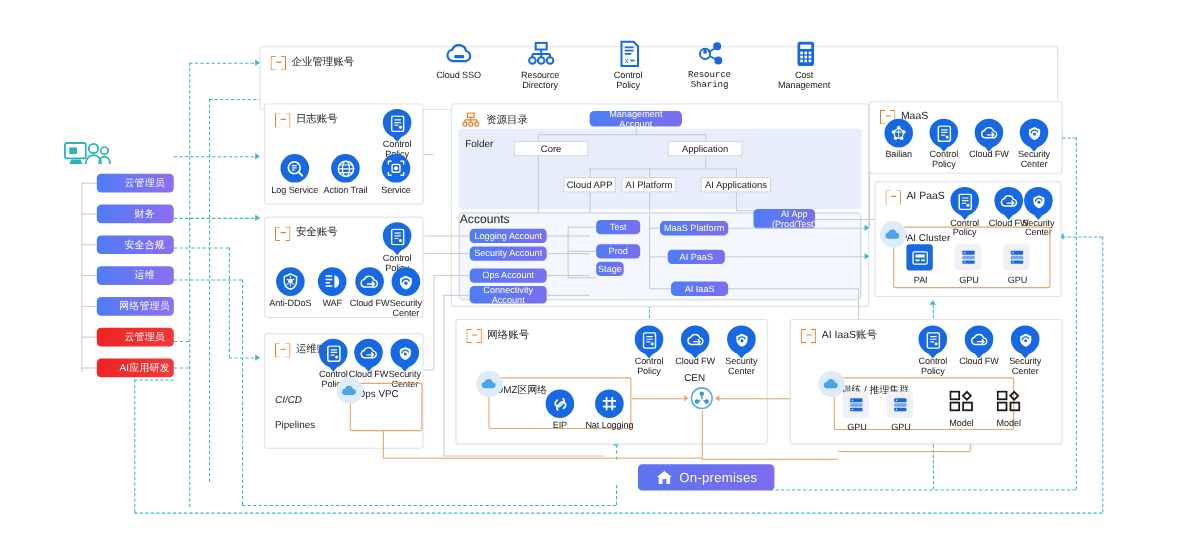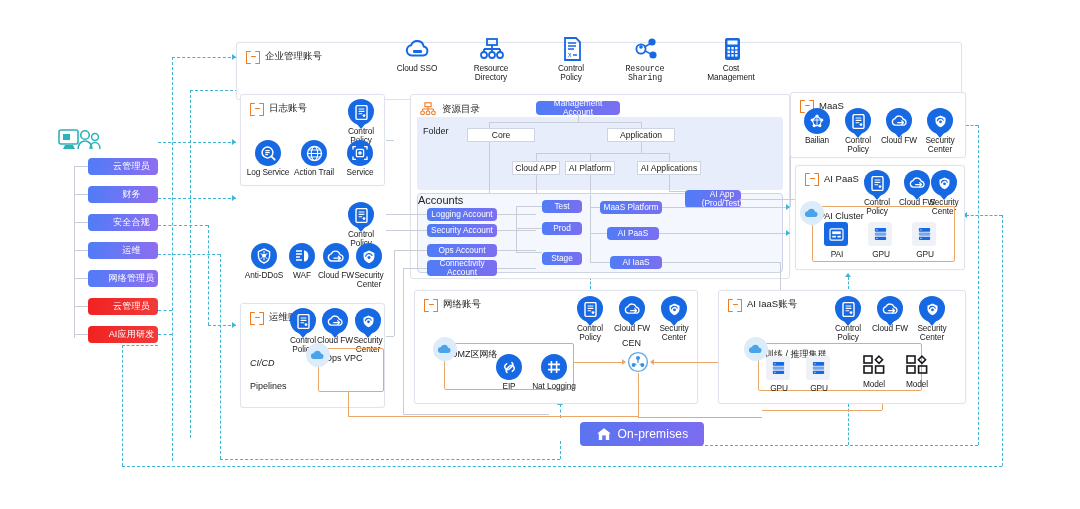--- a/index.html
+++ b/index.html
@@ -353,20 +353,28 @@
           <svg width="16" height="16" viewBox="0 0 16 16">
             <path d="M1 4.6V1.6h3M12 1.6h3v3M15 11.4v3h-3M4 14.4H1v-3" fill="none" stroke="#fff" stroke-width="1.4"></path>
             <rect x="4.4" y="4.4" width="7.2" height="7.2" rx="1.2" fill="none" stroke="#fff" stroke-width="1.3"></rect>
             <circle cx="8" cy="8" r="1.8" fill="#fff"></circle>
           </svg>
         </div>
     </div>
     <div class="cap">Service</div>
   </div>
 
+  <div class="panel" style="left:240px; top:197px; width:145px; height:92px;">
+    <div class="panel-title">
+      <span class="acct-icon">
+          <i></i>
+        </span>
+      <span>安全账号</span>
+    </div>
+  </div>
   <div class="svc" style="left:338px; top:202px;">
     <div class="glyph">
       <div class="badge-pin">
           <svg width="13" height="15" viewBox="0 0 13 15">
             <rect x="1" y="0.5" width="11" height="14" rx="1.6" fill="none" stroke="#fff" stroke-width="1.4"></rect>
             <path d="M3.6 4h5.8M3.6 6.4h5.8M3.6 8.8h3.6" stroke="#fff" stroke-width="1.1"></path>
             <circle cx="9" cy="10.6" r="1.4" fill="#fff"></circle>
           </svg>
         </div>
     </div>
@@ -547,21 +555,21 @@
   <div class="chip two" style="left:427px; top:260px; width:70px; height:16px;">
       <span>Connectivity Account</span>
     </div>
 
   <div class="chip" style="left:542px; top:200px; width:40px; height:13px;">
       <span>Test</span>
     </div>
   <div class="chip" style="left:542px; top:222px; width:40px; height:13px;">
       <span>Prod</span>
     </div>
-  <div class="chip" style="left:542px; top:252px; width:40px; height:13px;">
+  <div class="chip" style="left:542px; top:238px; width:25px; height:13px;">
       <span>Stage</span>
     </div>
 
   <div class="chip" style="left:600px; top:201px; width:62px; height:13px;">
       <span>MaaS Platform</span>
     </div>
   <div class="chip" style="left:607px; top:227px; width:52px; height:13px;">
       <span>AI PaaS</span>
     </div>
   <div class="chip" style="left:610px; top:256px; width:52px; height:13px;">

